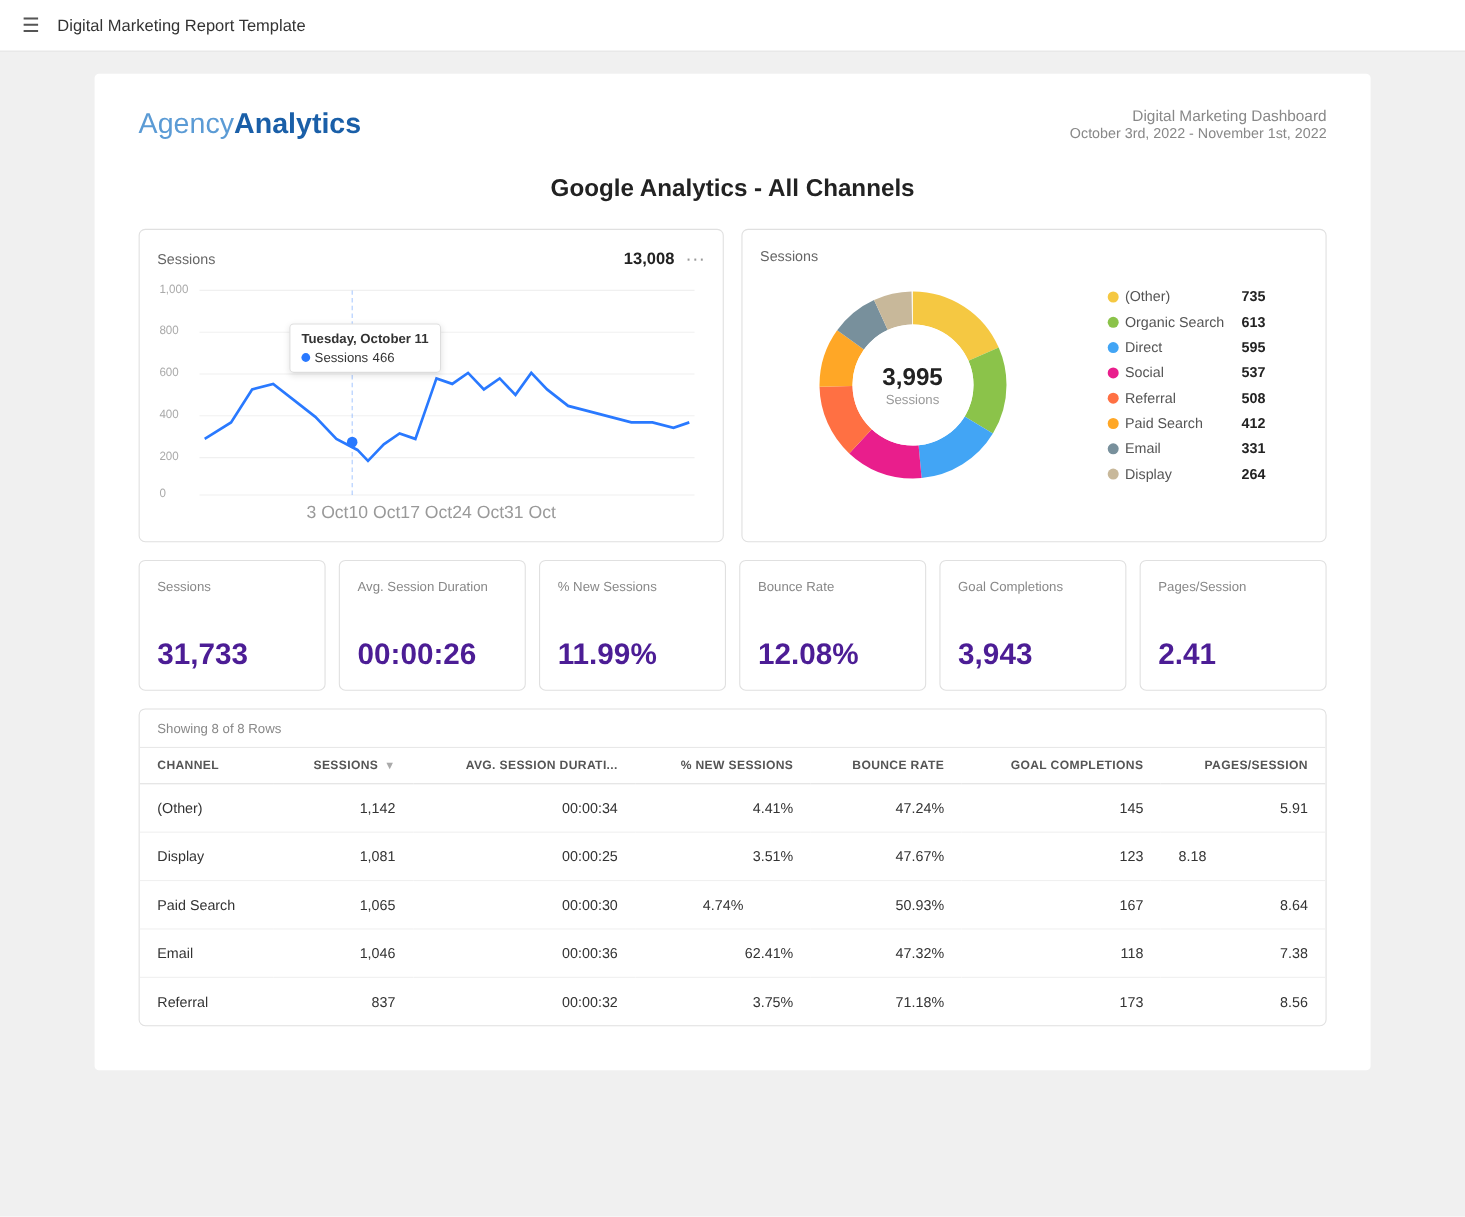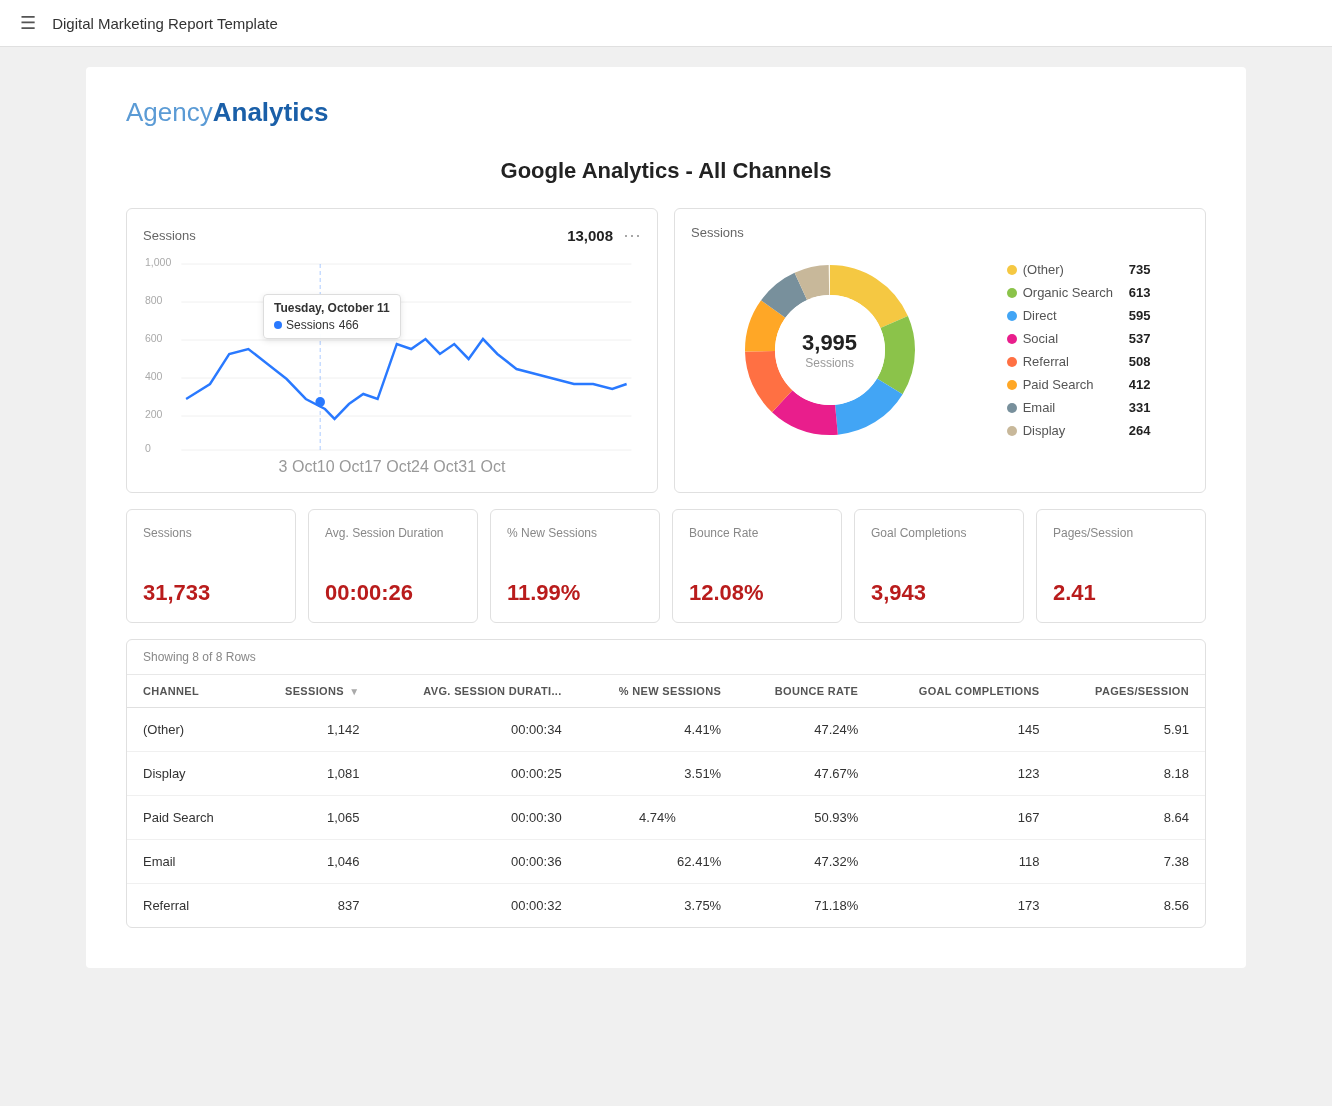--- a/index.html
+++ b/index.html
@@ -165,21 +165,21 @@
       margin-bottom: 16px;
     }
     .stat-card {
       flex: 1;
       border: 1px solid #e0e0e0;
       border-radius: 6px;
       padding: 16px;
       background: #fff;
     }
     .stat-label { font-size: 12px; color: #888; margin-bottom: 12px; }
-    .stat-value { font-size: 22px; font-weight: 700; color: #b91c1c; margin-top: 40px; }
+    .stat-value { font-size: 27px; font-weight: 700; color: #4c1d95; margin-top: 40px; }
     
     
     .table-section {
       border: 1px solid #e0e0e0;
       border-radius: 6px;
       background: #fff;
       overflow: hidden;
     }
     .table-header-row {
       padding: 10px 16px;
@@ -217,20 +217,24 @@
 <div class="top-nav">
   <span class="hamburger">☰</span>
   <span class="nav-title">Digital Marketing Report Template</span>
 </div>
 
 <div class="page-wrapper">
 
   <div class="page-header">
     <div class="logo">
       <span class="logo-agency">Agency</span><span class="logo-analytics">Analytics</span>
+    </div>
+    <div class="header-right">
+      <div class="dashboard-title">Digital Marketing Dashboard</div>
+      <div class="date-range">October 3rd, 2022 - November 1st, 2022</div>
     </div>
   </div>
 
   <div class="section-title">Google Analytics - All Channels</div>
 
   <div class="charts-row">
 
     <div class="line-chart-card">
       <div class="card-header">
         <span class="card-label">Sessions</span>
@@ -440,21 +444,21 @@
             <td style="text-align: right;">145</td>
             <td style="text-align: right;">5.91</td>
           </tr>
           <tr>
             <td>Display</td>
             <td style="text-align: right;">1,081</td>
             <td style="text-align: right;">00:00:25</td>
             <td style="text-align: right;">3.51%</td>
             <td style="text-align: right;">47.67%</td>
             <td style="text-align: right;">123</td>
-            <td style="text-align: right;">8.18</td>
+            <td style="">8.18</td>
           </tr>
           <tr>
             <td>Paid Search</td>
             <td style="text-align: right;">1,065</td>
             <td style="text-align: right;">00:00:30</td>
             <td style="text-align: center;">4.74%</td>
             <td style="text-align: right;">50.93%</td>
             <td style="text-align: right;">167</td>
             <td style="text-align: right;">8.64</td>
           </tr>

